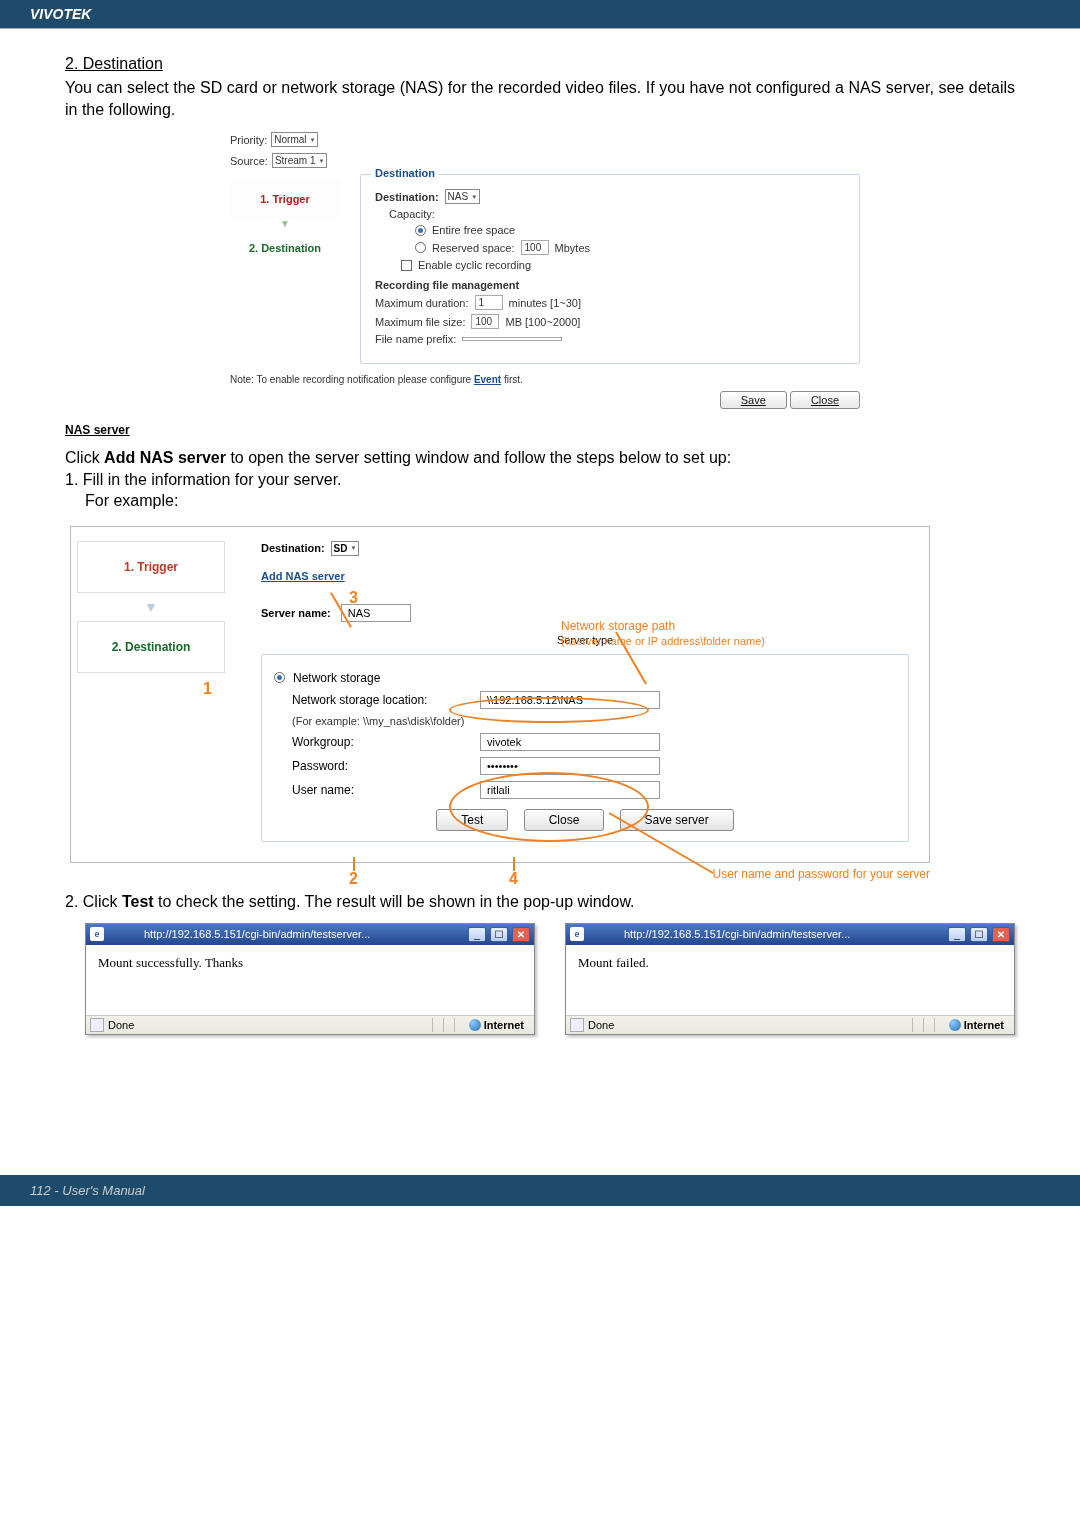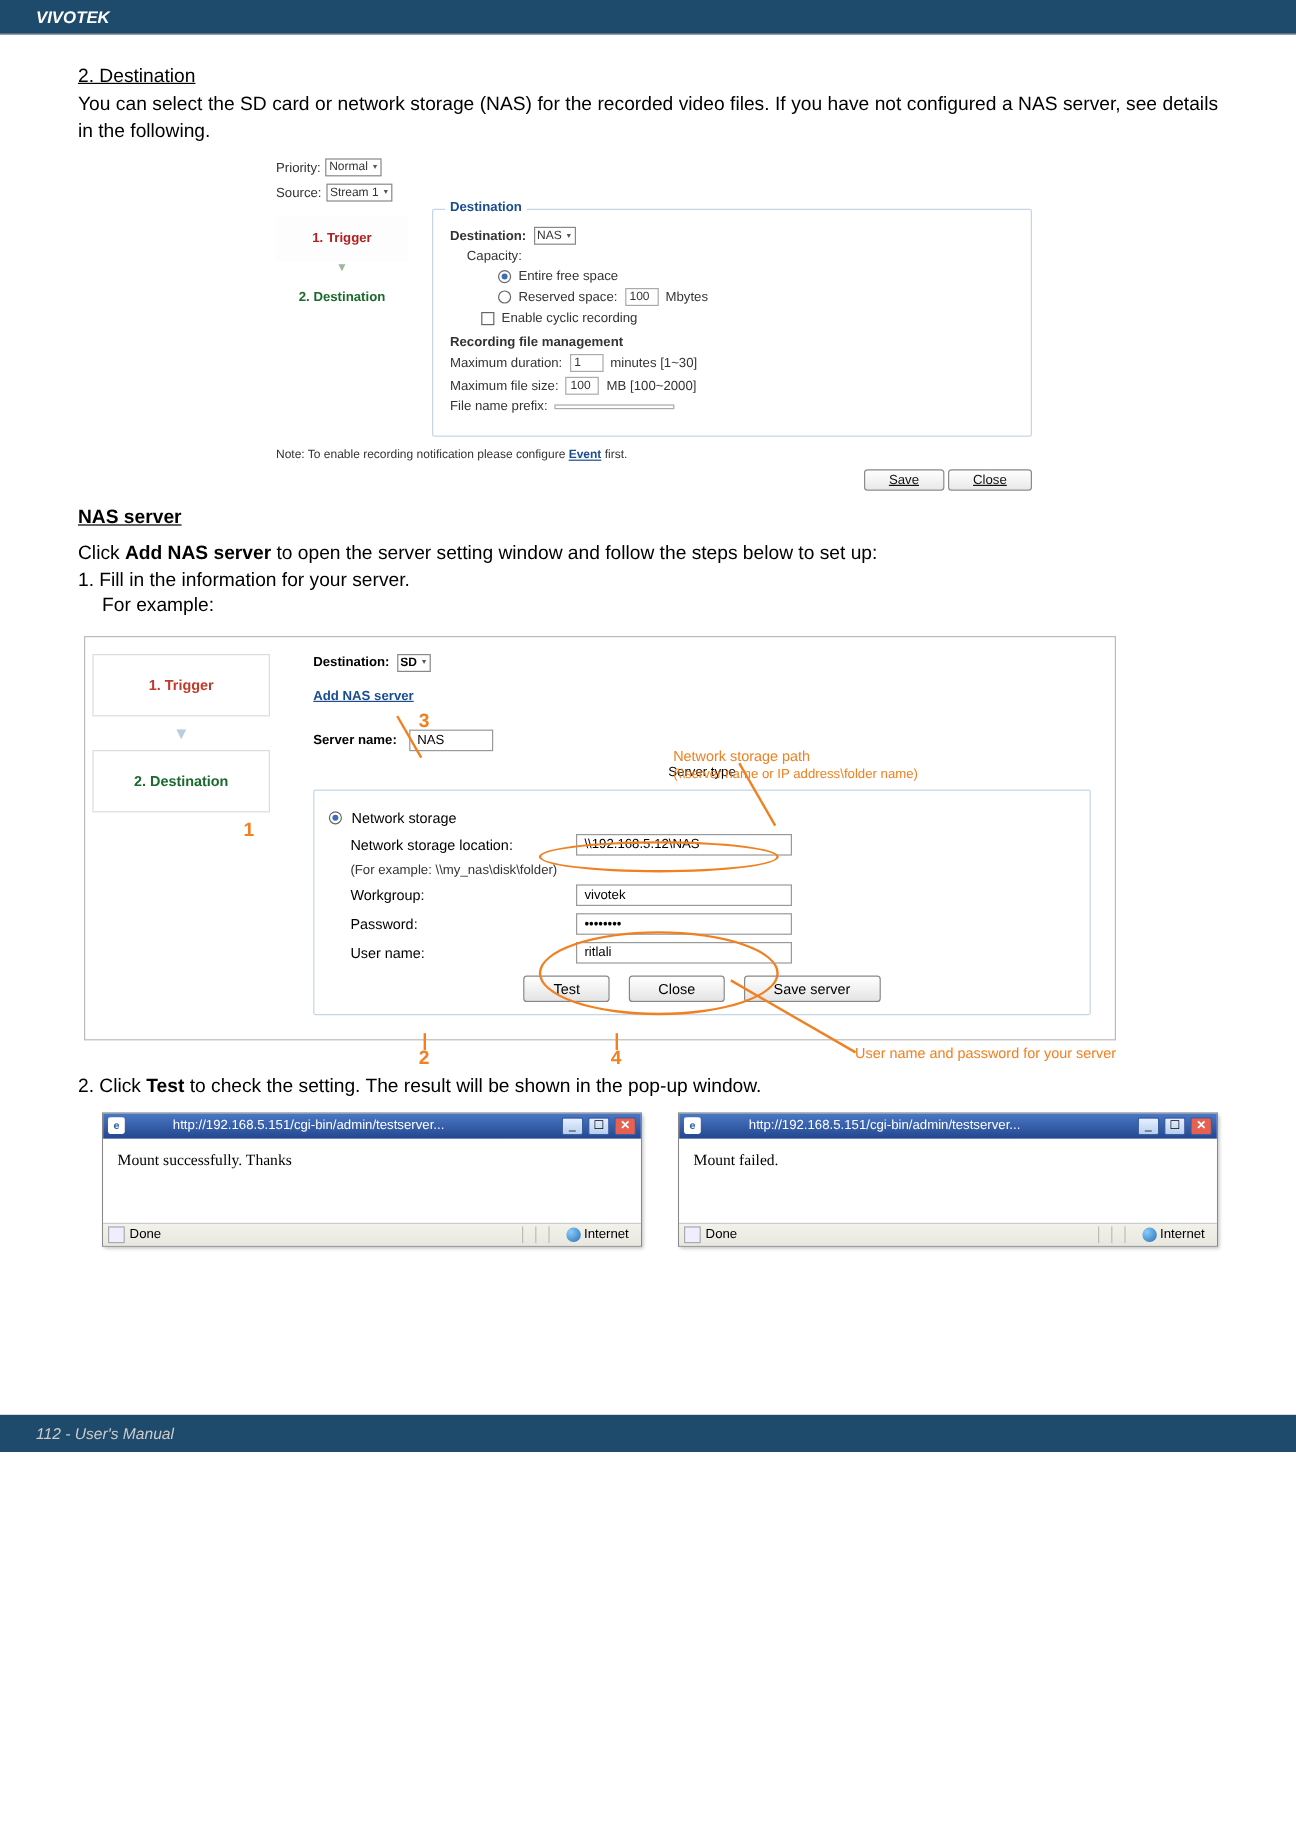--- a/index.html
+++ b/index.html
@@ -29,21 +29,21 @@
   .rad { border-radius: 50%; border: 1px solid #666; display:inline-block; position:relative; }
   .rad.on::after { content:""; position:absolute; inset:2px; border-radius:50%; background:#3a6fb5; }
   .chk { border: 1px solid #666; display:inline-block; background:#fff; }
   .subsect { font-size: 11px; font-weight: bold; margin-top: 8px; }
   .note1 { font-size: 10px; margin-top: 10px; margin-left: 10px; }
   .note1 a { color: #1a4d90; text-decoration: underline; font-weight: bold; }
   .btn { border: 1px solid #8a8a8a; border-radius: 3px; padding: 2px 20px; font-size: 11px; background: linear-gradient(#fff,#e8e8e8); text-decoration: underline; color: #111; display:inline-block; }
   .btn-row-right { text-align: right; margin-top: 6px; }
 
   
-  .subhead { text-decoration: underline; font-weight: bold; font-size: 16px; margin: 6px 0 10px 0; }
+  .subhead { text-decoration: underline; font-weight: bold; font-size: 12px; margin: 6px 0 10px 0; }
   .list-text { font-size: 16px; line-height: 1.35; }
 
   
   .shot2 { border: 1px solid #bbb; width: 860px; margin: 14px 0 4px 5px; font-size: 11px; position: relative; padding: 0; }
   .shot2-inner { display: flex; }
   .step-col { width: 160px; padding: 14px 6px; }
   .step-box2 { border: 1px solid #ddd; text-align:center; padding: 18px 0; font-size: 12px; font-weight: bold; }
   .sb-trig { color: #c0392b; }
   .sb-dest { color: #1a6a2c; }
   .arrow-down2 { text-align:center; color:#bcd; font-size: 14px; padding: 6px 0; }
@@ -73,21 +73,21 @@
   .titlebar { background: linear-gradient(#4b78c4,#23468f); color:#fff; display:flex; align-items:center; padding: 3px 4px; gap:4px; }
   .tbicn { width:14px; height:14px; background:#fff; border-radius:2px; display:inline-block; text-align:center; font-size:9px; color:#2a5fa0; line-height:14px; font-weight:bold; }
   .tburl { flex:1; font-size:11px; white-space: nowrap; overflow:hidden;margin-left:36px; }
   .tbbtn { width:18px; height:15px; border:1px solid #3a5fa0; background:linear-gradient(#e8f0ff,#b8cff0); text-align:center; font-size:10px; line-height:13px; color:#000; border-radius:2px; }
   .tbbtn.close { background:#e86050; color:#fff; font-weight:bold; }
   .popup-body { background:#fff; padding: 10px 12px 38px 12px; font-family: "Times New Roman", serif; font-size: 13px; min-height: 70px; }
   .statusbar { background: linear-gradient(#f2f2ea,#e8e8e0); border-top:1px solid #ccc; display:flex; align-items:center; font-size:11px; padding:2px 4px; gap:6px; }
   .sb-left { display:flex; align-items:center; gap:4px; flex:1; }
   .sb-icon-page { width:14px; height:14px; border:1px solid #aaa; background:#eef; display:inline-block; }
   .sb-sep { border-left:1px solid #bbb; height:14px; margin:0 2px; }
-  .sb-net { display:flex; align-items:flex-end; gap:3px; padding: 0 6px; }
+  .sb-net { display:flex; align-items:flex-end; gap:3px; padding: 0 6px; font-weight: bold; }
   .globe { width:12px; height:12px; border-radius:50%; background: radial-gradient(circle at 30% 30%, #8cf, #2a6fb0); display:inline-block; }
 
   .footer-band { background: #1e4a6b; color:#ccc; font-style: italic; font-size: 13px; padding: 8px 30px; margin-top: 90px; }
 </style>
 </head>
 <body>
 
 <div class="page">
   <div class="header-band">
     <span>VIVOTEK</span>

